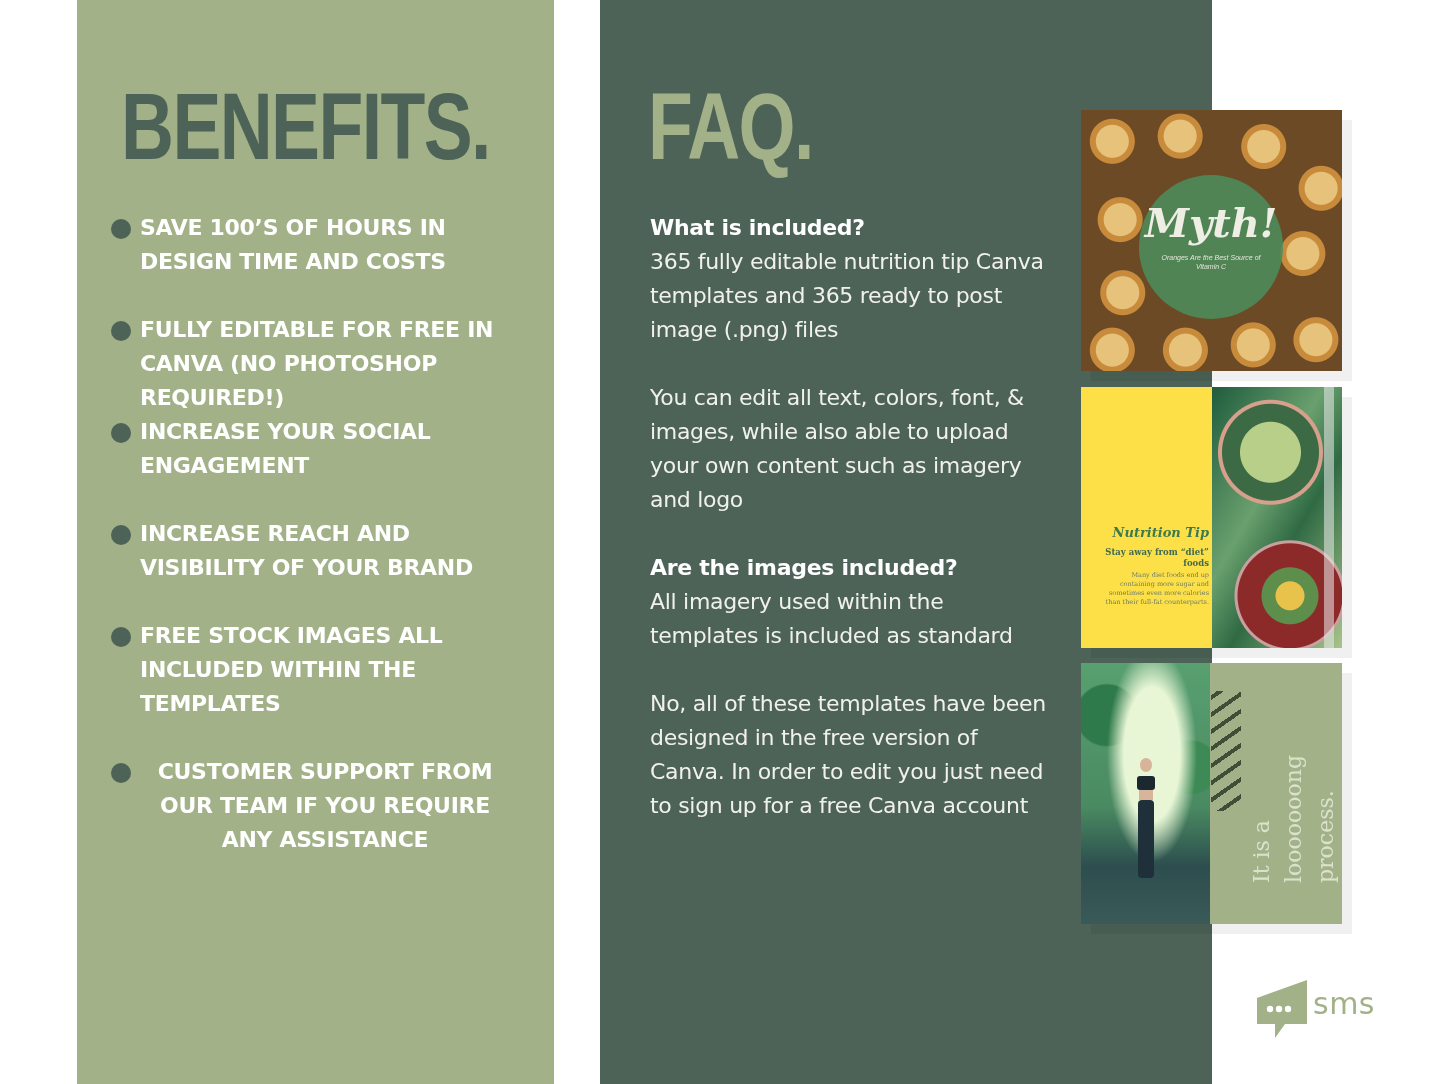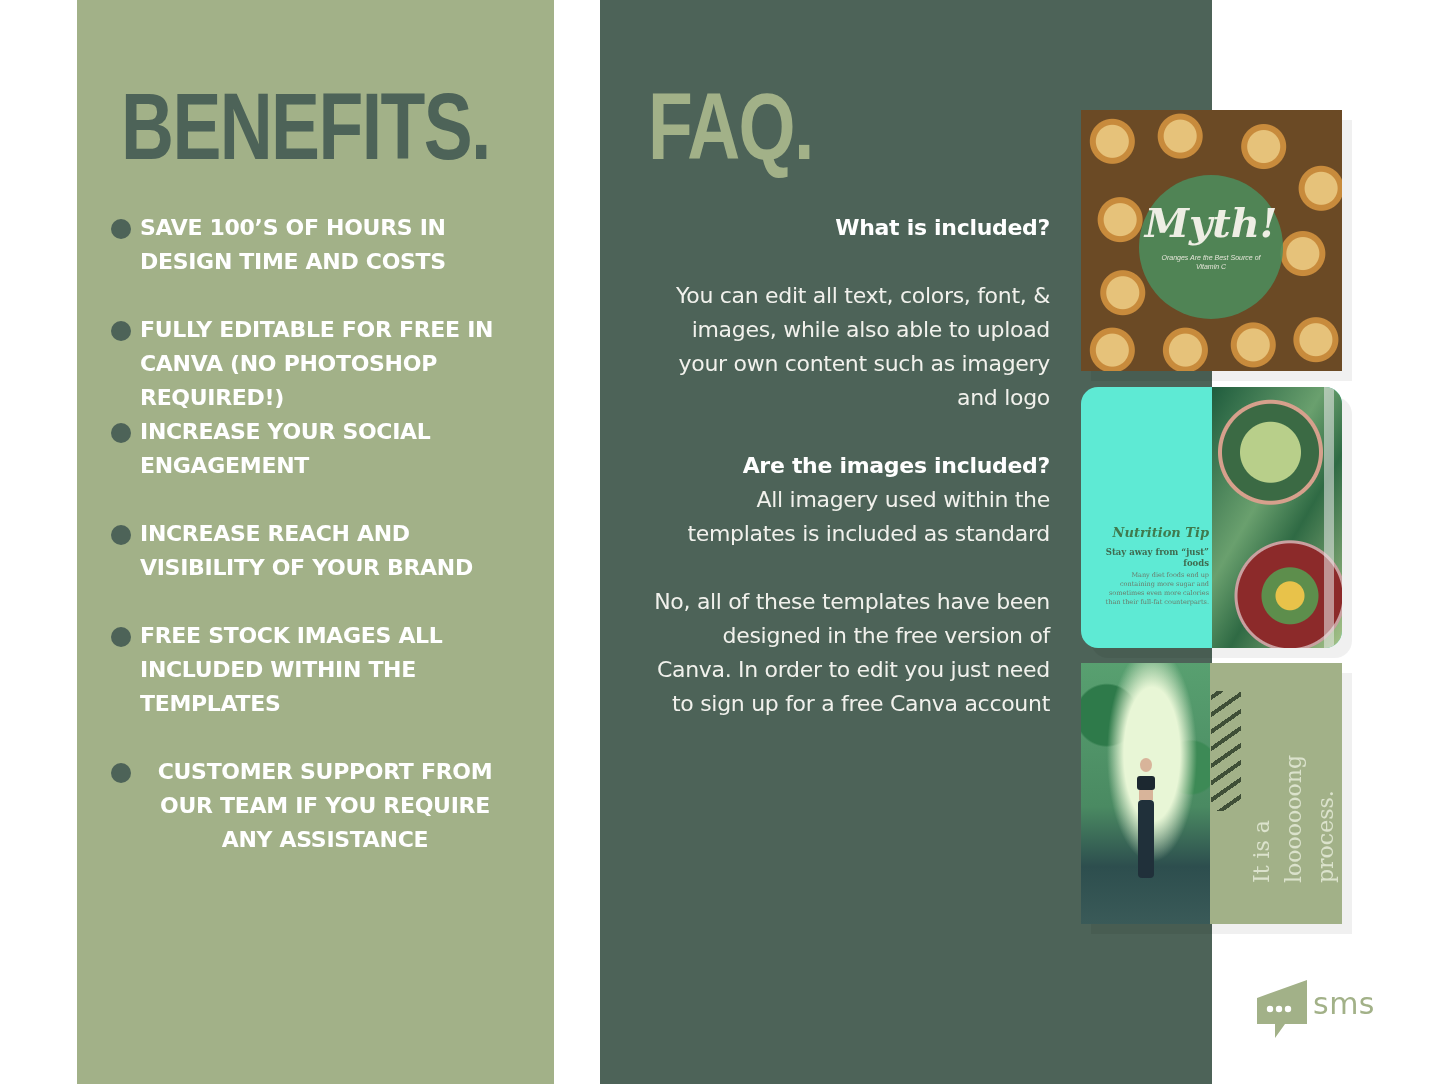--- a/index.html
+++ b/index.html
@@ -6,29 +6,29 @@
   body{width:1445px;height:1084px;position:relative;background:#ffffff;overflow:hidden;font-family:"DejaVu Sans",sans-serif;}
   .panel-left{position:absolute;left:77px;top:0;width:477px;height:1084px;background:#a2b188;}
   .panel-right{position:absolute;left:600px;top:0;width:612px;height:1084px;background:#4d6358;}
   .heading{position:absolute;font-family:"Liberation Sans",sans-serif;font-weight:700;letter-spacing:-2px;transform:scaleX(0.78);transform-origin:left top;}
   .heading-benefits{left:121px;top:80px;font-size:94px;color:#4d6358;line-height:1;}
   .heading-faq{left:648px;top:80px;font-size:94px;color:#a2b188;line-height:1;}
   .benefits-list{position:absolute;left:110px;top:211px;width:400px;margin:0;padding:0;list-style:none;}
   .benefit{position:relative;padding-left:30px;color:#ffffff;font-family:"DejaVu Sans",sans-serif;font-weight:700;font-size:22px;line-height:34px;letter-spacing:-0.3px;}
   .benefit .dot{position:absolute;left:1px;top:8px;width:20px;height:20px;border-radius:50%;background:#4d6358;}
   .faq-list{position:absolute;left:650px;top:211px;width:400px;}
-  .faq-item{margin-bottom:34px;text-align:right;}
+  .faq-item{margin-bottom:34px;}
   .faq-q{color:#ffffff;font-family:"DejaVu Sans",sans-serif;font-weight:700;font-size:22px;line-height:34px;letter-spacing:-0.3px;}
   .faq-a{color:#f1f1ec;font-family:"DejaVu Sans",sans-serif;font-weight:400;font-size:22px;line-height:34px;letter-spacing:-0.3px;}
   .card{position:absolute;box-shadow:10px 10px 0 rgba(0,0,0,0.06);}
   .card-myth{left:1081px;top:110px;width:261px;height:261px;background:radial-gradient(circle at 12% 12%,#e6c27a 0 16px,#c88b3c 17px 22px,transparent 23px),radial-gradient(circle at 38% 10%,#e6c27a 0 16px,#c88b3c 17px 22px,transparent 23px),radial-gradient(circle at 70% 14%,#e6c27a 0 16px,#c88b3c 17px 22px,transparent 23px),radial-gradient(circle at 92% 30%,#e6c27a 0 16px,#c88b3c 17px 22px,transparent 23px),radial-gradient(circle at 15% 42%,#e6c27a 0 16px,#c88b3c 17px 22px,transparent 23px),radial-gradient(circle at 85% 55%,#e6c27a 0 16px,#c88b3c 17px 22px,transparent 23px),radial-gradient(circle at 16% 70%,#e6c27a 0 16px,#c88b3c 17px 22px,transparent 23px),radial-gradient(circle at 12% 92%,#e6c27a 0 16px,#c88b3c 17px 22px,transparent 23px),radial-gradient(circle at 40% 92%,#e6c27a 0 16px,#c88b3c 17px 22px,transparent 23px),radial-gradient(circle at 66% 90%,#e6c27a 0 16px,#c88b3c 17px 22px,transparent 23px),radial-gradient(circle at 90% 88%,#e6c27a 0 16px,#c88b3c 17px 22px,transparent 23px),#6b4a25;overflow:hidden;}
   .myth-circle{position:absolute;left:58px;top:65px;width:144px;height:144px;border-radius:50%;background:rgba(76,140,92,0.88);text-align:center;}
   .myth-title{display:block;margin-top:28px;font-family:"DejaVu Serif",serif;font-style:italic;font-weight:700;font-size:40px;color:#eeeee4;line-height:1;}
   .myth-sub{display:block;margin:10px 14px 0;font-family:Liberation Sans, sans-serif;font-style:italic;font-size:7px;color:#e6e6da;line-height:1.3;}
-  .card-tip{left:1081px;top:387px;width:261px;height:261px;background:#5eead4;overflow:hidden;border-radius:17px;}
+  .card-tip{left:1081px;top:387px;width:261px;height:261px;background:#fde047;overflow:hidden;}
   .tip-photo{position:absolute;left:131px;top:0;width:130px;height:261px;background:radial-gradient(circle at 45% 25%,#b8cf8a 0 30px,#3b6a44 31px 48px,#d6a08c 49px 52px,transparent 53px),radial-gradient(circle at 60% 80%,#e8c24a 0 14px,#5d8e4c 15px 28px,#8c2a2a 29px 52px,#c9a0a0 53px 55px,transparent 56px),linear-gradient(120deg,#1f5c3d,#6aa06e 40%,#2f6a44 60%,#a8c48a);}
   .tip-strip{position:absolute;left:243px;top:0;width:10px;height:261px;background:rgba(235,235,235,0.55);}
   .tip-text{position:absolute;left:14px;top:138px;width:114px;text-align:right;}
   .tip-title{display:block;font-family:"DejaVu Serif",serif;font-style:italic;font-weight:700;font-size:13px;color:#3f7a4e;line-height:1.2;}
   .tip-head{display:block;margin-top:6px;font-family:"DejaVu Serif",serif;font-weight:700;font-size:8.5px;color:#3f6a4f;line-height:1.3;}
   .tip-body{display:block;margin-top:2px;font-family:"DejaVu Serif",serif;font-size:6.5px;color:#6a7a6a;line-height:1.4;}
   .card-run{left:1081px;top:663px;width:261px;height:261px;overflow:hidden;background:#a2b188;}
   .run-photo{position:absolute;left:0;top:0;width:129px;height:261px;background:radial-gradient(ellipse at 55% 35%,#e8f6d6 0 28px,transparent 45px),radial-gradient(circle at 20% 20%,#2e7a4a 0 30px,transparent 32px),radial-gradient(circle at 85% 40%,#3d8a56 0 26px,transparent 28px),linear-gradient(180deg,#58a070 0%,#4a8a62 55%,#2d4e4e 78%,#3a5a58 100%);}
   .runner{position:absolute;left:55px;top:95px;width:20px;height:120px;}
   .runner .head{position:absolute;left:4px;top:0;width:12px;height:14px;border-radius:50%;background:#d8b49a;}
@@ -74,20 +74,21 @@
   </li>
   <li class="benefit" style="height:102px;text-align:center;">
     <span class="dot"></span>
     <span>CUSTOMER SUPPORT FROM OUR TEAM IF YOU REQUIRE ANY ASSISTANCE</span>
   </li>
 </ul>
 
 <div class="faq-list">
   <div class="faq-item">
     <div class="faq-q">What is included?</div>
+    <div class="faq-a">365 fully editable nutrition tip Canva templates and 365 ready to post image (.png) files</div>
   </div>
   <div class="faq-item">
     <div class="faq-a">You can edit all text, colors, font, &amp; images, while also able to upload your own content such as imagery and logo</div>
   </div>
   <div class="faq-item">
     <div class="faq-q">Are the images included?</div>
     <div class="faq-a">All imagery used within the templates is included as standard</div>
   </div>
   <div class="faq-item">
     <div class="faq-a">No, all of these templates have been designed in the free version of Canva. In order to edit you just need to sign up for a free Canva account</div>
@@ -99,21 +100,21 @@
     <span class="myth-title">Myth!</span>
     <span class="myth-sub">Oranges Are the Best Source of Vitamin C</span>
   </div>
 </div>
 
 <div class="card card-tip">
   <div class="tip-photo"></div>
   <div class="tip-strip"></div>
   <div class="tip-text">
     <span class="tip-title">Nutrition Tip</span>
-    <span class="tip-head">Stay away from “just” foods</span>
+    <span class="tip-head">Stay away from “diet” foods</span>
     <span class="tip-body">Many diet foods end up containing more sugar and sometimes even more calories than their full-fat counterparts.</span>
   </div>
 </div>
 
 <div class="card card-run">
   <div class="run-photo">
     <div class="runner">
       <div class="head"></div>
         <div class="top"></div>
         <div class="skin"></div>

